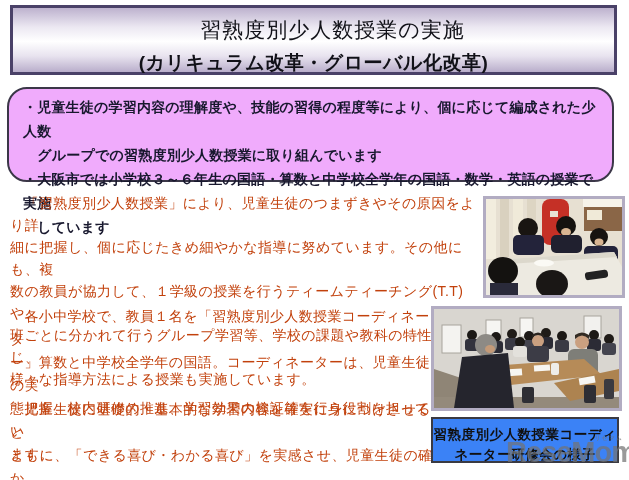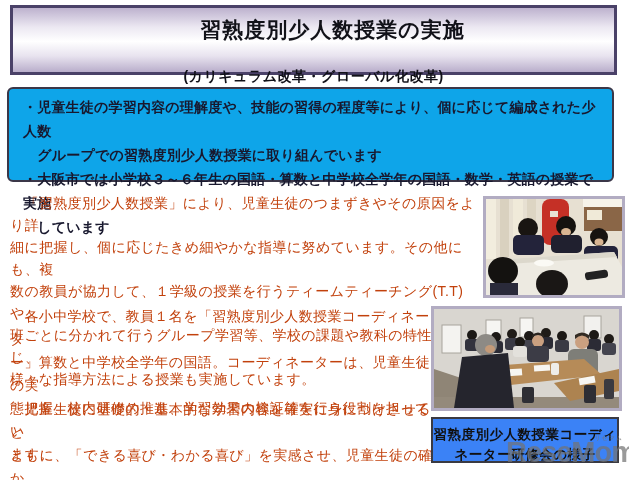--- a/index.html
+++ b/index.html
@@ -13,34 +13,34 @@
   }
   
   .title-box{
     position:absolute;left:10px;top:5px;width:601px;height:64px;
     border:3px solid #4a4168;
     background:linear-gradient(180deg,#bdb2ce 0%,#ece8f2 30%,#ffffff 52%,#e8e3ef 75%,#b9aecb 100%);
     text-align:center;
   }
   .title-main{
     margin-top:8px;
-    font-size:21px;font-weight:bold;color:#111118;
+    font-size:21px;font-weight:normal;color:#111118;
     letter-spacing:1px;
     padding-left:38px;
   }
   .title-sub{
-    margin-top:24px;
-    font-size:14px;font-weight:bold;color:#111118;
+    margin-top:6px;
+    font-size:19px;font-weight:bold;color:#111118;
     letter-spacing:0.5px;
   }
   
   .summary-box{
     position:absolute;left:7px;top:87px;width:607px;height:95px;
-    border:2px solid #3b3748;border-radius:6px;
-    background:#0ea5e9;
+    border:2px solid #3b3748;border-radius:20px;
+    background:#f0abfc;
     box-sizing:border-box;
     padding:6px 16px 0 14px;
   }
   .summary-item{
     font-size:14px;font-weight:bold;line-height:24px;color:#18182e;
     letter-spacing:0.2px;
   }
   .lines{white-space:pre-line;}
   
   .para{

